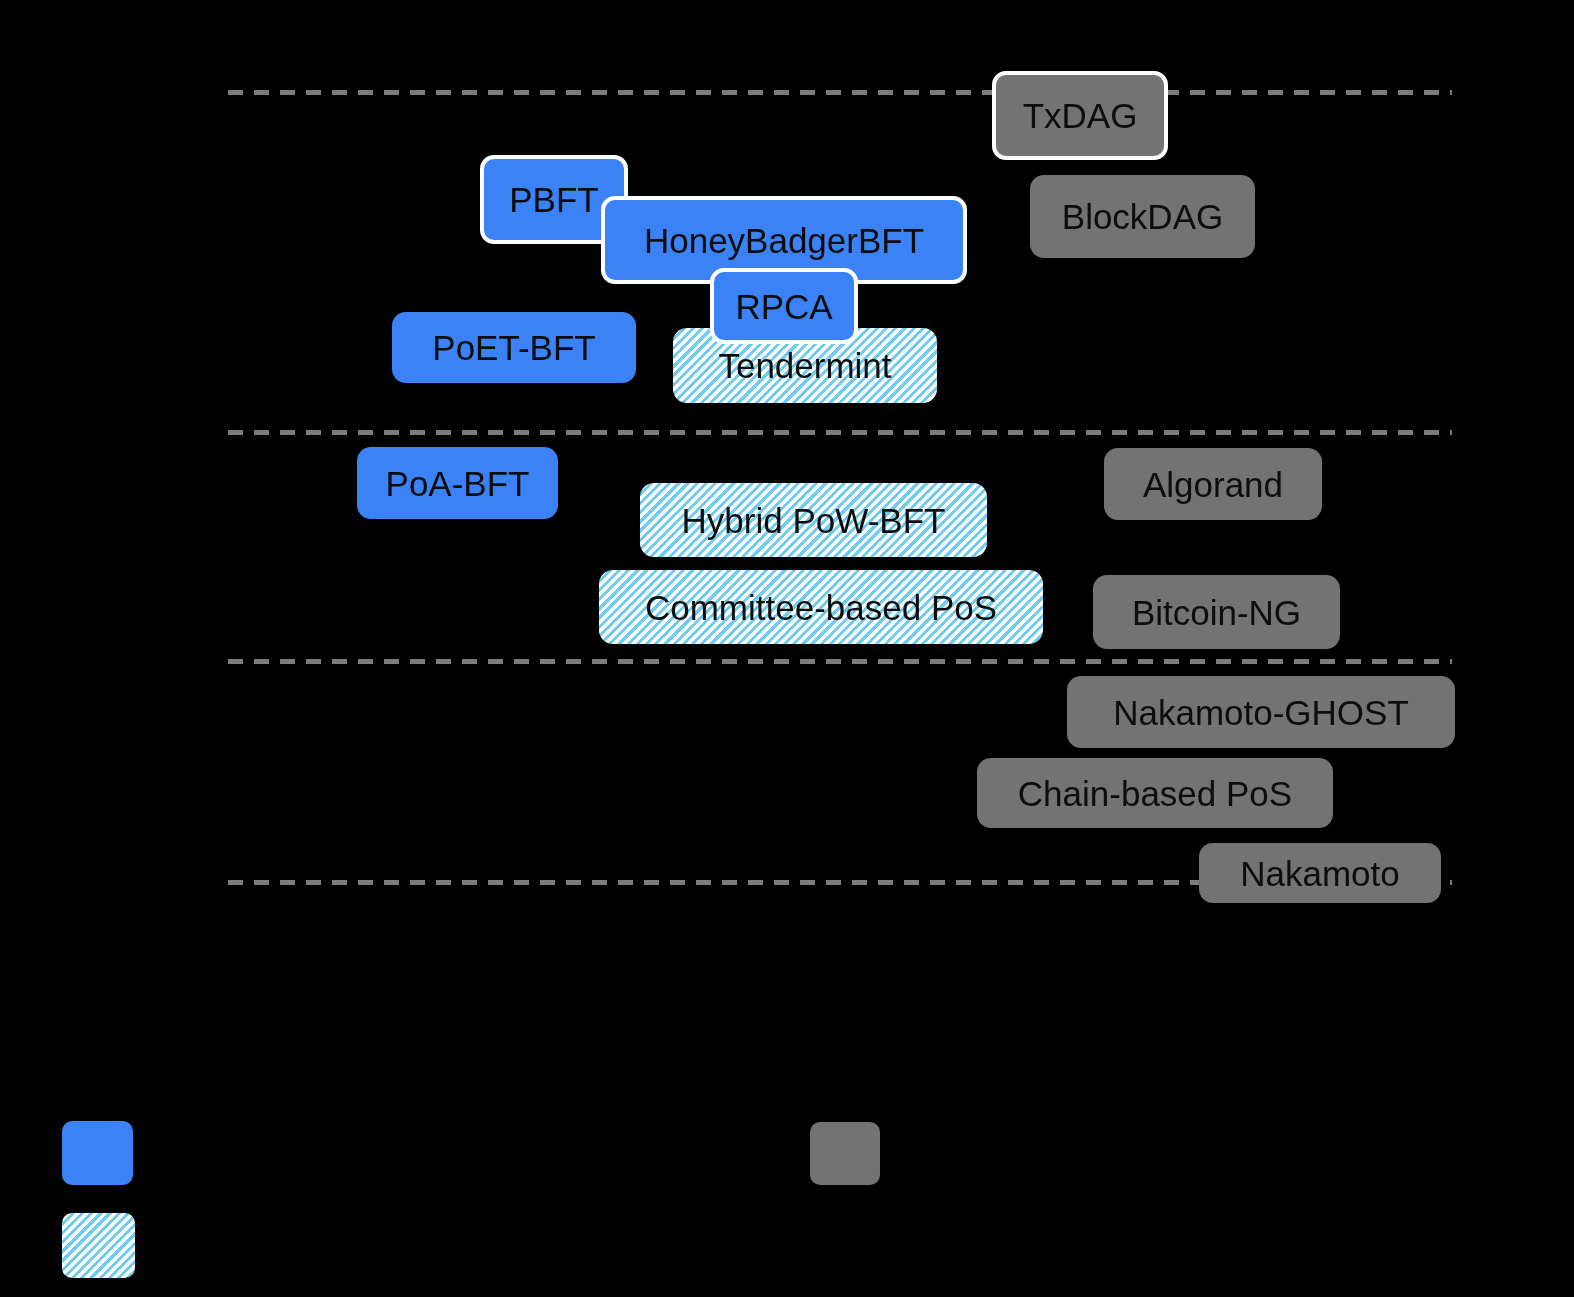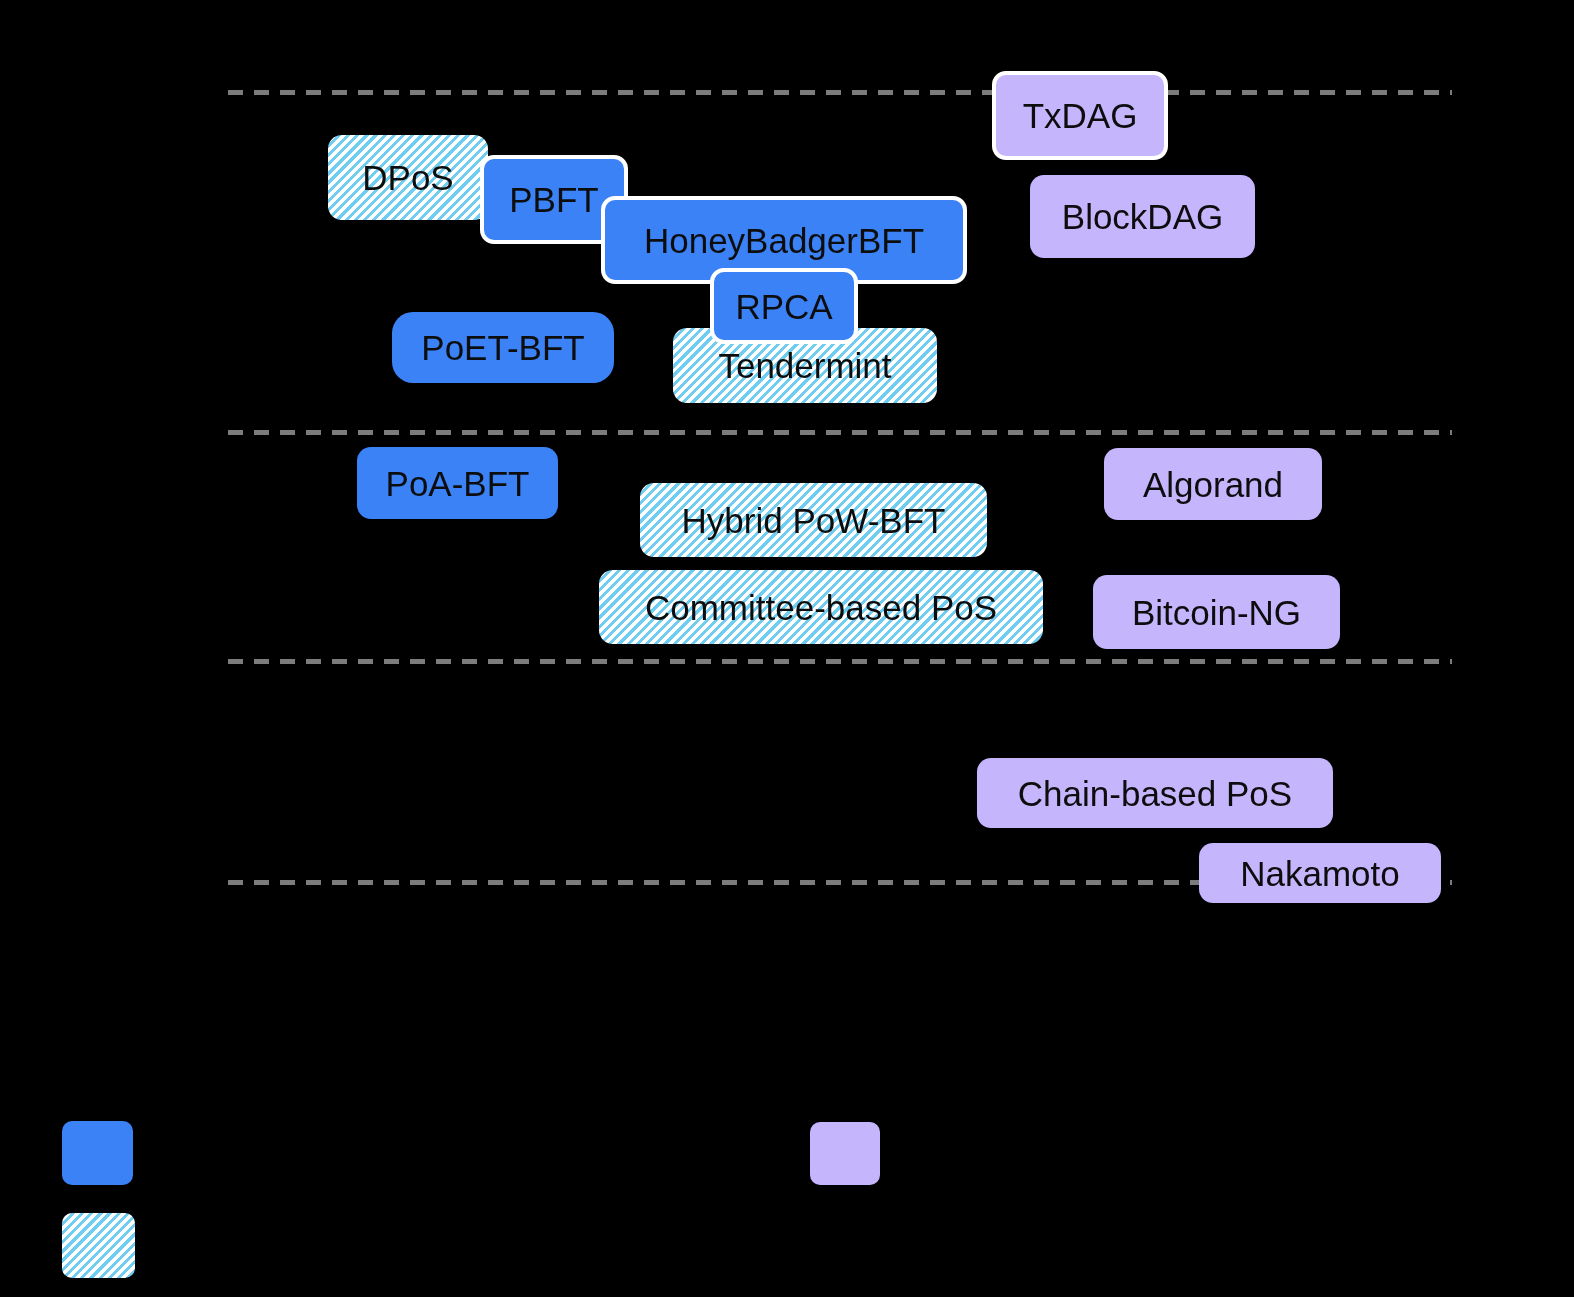--- a/index.html
+++ b/index.html
@@ -31,55 +31,52 @@
     border-radius: 14px;
     color: #0D0D0D;
     font-size: 35px;
     line-height: 1;
     white-space: nowrap;
   }
   .box.outlined {
     border: 4px solid #FFFFFF;
   }
   .style-purple { background: #3b82f6; }
-  .style-green  { background: #c4b5fd; }
+  .style-green  { background: #737373; }
   .style-hatch  {
     background: repeating-linear-gradient(135deg,
       #6FCDF2 0px, #6FCDF2 3px,
       #FFFFFF 3px, #FFFFFF 6.5px);
   }
   .swatch {
     position: absolute;
     border-radius: 10px;
   }
 </style>
 </head>
 <body>
 
 <div class="stage" style="width: 1574px; height: 1297px; background: rgb(0, 0, 0);">
     <div class="sep" style="left: 228px; top: 90px; width: 1224px; z-index: 0;"></div>
     <div class="sep" style="left: 228px; top: 430px; width: 1224px; z-index: 0;"></div>
     <div class="sep" style="left: 228px; top: 659px; width: 1224px; z-index: 0;"></div>
     <div class="sep" style="left: 228px; top: 880px; width: 1224px; z-index: 0;"></div>
-    <div class="box style-hatch" style="left: 328px; top: 135px; width: 160px; height: 85px; z-index: 1;">
-      <span>DPoS</span>
-    </div>
     <div class="box style-purple outlined" style="left: 480px; top: 155px; width: 148px; height: 89px; z-index: 2;">
       <span>PBFT</span>
     </div>
     <div class="box style-purple outlined" style="left: 601px; top: 196px; width: 366px; height: 88px; z-index: 3;">
       <span>HoneyBadgerBFT</span>
     </div>
     <div class="box style-purple outlined" style="left: 710px; top: 268px; width: 148px; height: 76px; z-index: 5;">
       <span>RPCA</span>
     </div>
     <div class="box style-hatch" style="left: 673px; top: 328px; width: 264px; height: 75px; z-index: 4;">
       <span>Tendermint</span>
     </div>
-    <div class="box style-purple" style="left: 392px; top: 312px; width: 222px; height: 71px; z-index: 1; border-radius: 21px;">
+    <div class="box style-purple" style="left: 392px; top: 312px; width: 244px; height: 71px; z-index: 1;">
       <span>PoET-BFT</span>
     </div>
     <div class="box style-green outlined" style="left: 992px; top: 71px; width: 176px; height: 89px; z-index: 2;">
       <span>TxDAG</span>
     </div>
     <div class="box style-green" style="left: 1030px; top: 175px; width: 225px; height: 83px; z-index: 1;">
       <span>BlockDAG</span>
     </div>
     <div class="box style-green" style="left: 1104px; top: 448px; width: 218px; height: 72px; z-index: 1;">
       <span>Algorand</span>
@@ -89,20 +86,23 @@
     </div>
     <div class="box style-hatch" style="left: 640px; top: 483px; width: 347px; height: 74px; z-index: 1;">
       <span>Hybrid PoW-BFT</span>
     </div>
     <div class="box style-hatch" style="left: 599px; top: 570px; width: 444px; height: 74px; z-index: 1;">
       <span>Committee-based PoS</span>
     </div>
     <div class="box style-green" style="left: 1093px; top: 575px; width: 247px; height: 74px; z-index: 1;">
       <span>Bitcoin-NG</span>
     </div>
+    <div class="box style-green" style="left: 1067px; top: 676px; width: 388px; height: 72px; z-index: 1;">
+      <span>Nakamoto-GHOST</span>
+    </div>
     <div class="box style-green" style="left: 977px; top: 758px; width: 356px; height: 70px; z-index: 1;">
       <span>Chain-based PoS</span>
     </div>
     <div class="box style-green" style="left: 1199px; top: 843px; width: 242px; height: 60px; z-index: 2;">
       <span>Nakamoto</span>
     </div>
     <div class="swatch style-purple" style="left: 62px; top: 1121px; width: 71px; height: 64px;"></div>
     <div class="swatch style-hatch" style="left: 62px; top: 1213px; width: 73px; height: 65px;"></div>
     <div class="swatch style-green" style="left: 810px; top: 1122px; width: 70px; height: 63px;"></div>
   </div>

